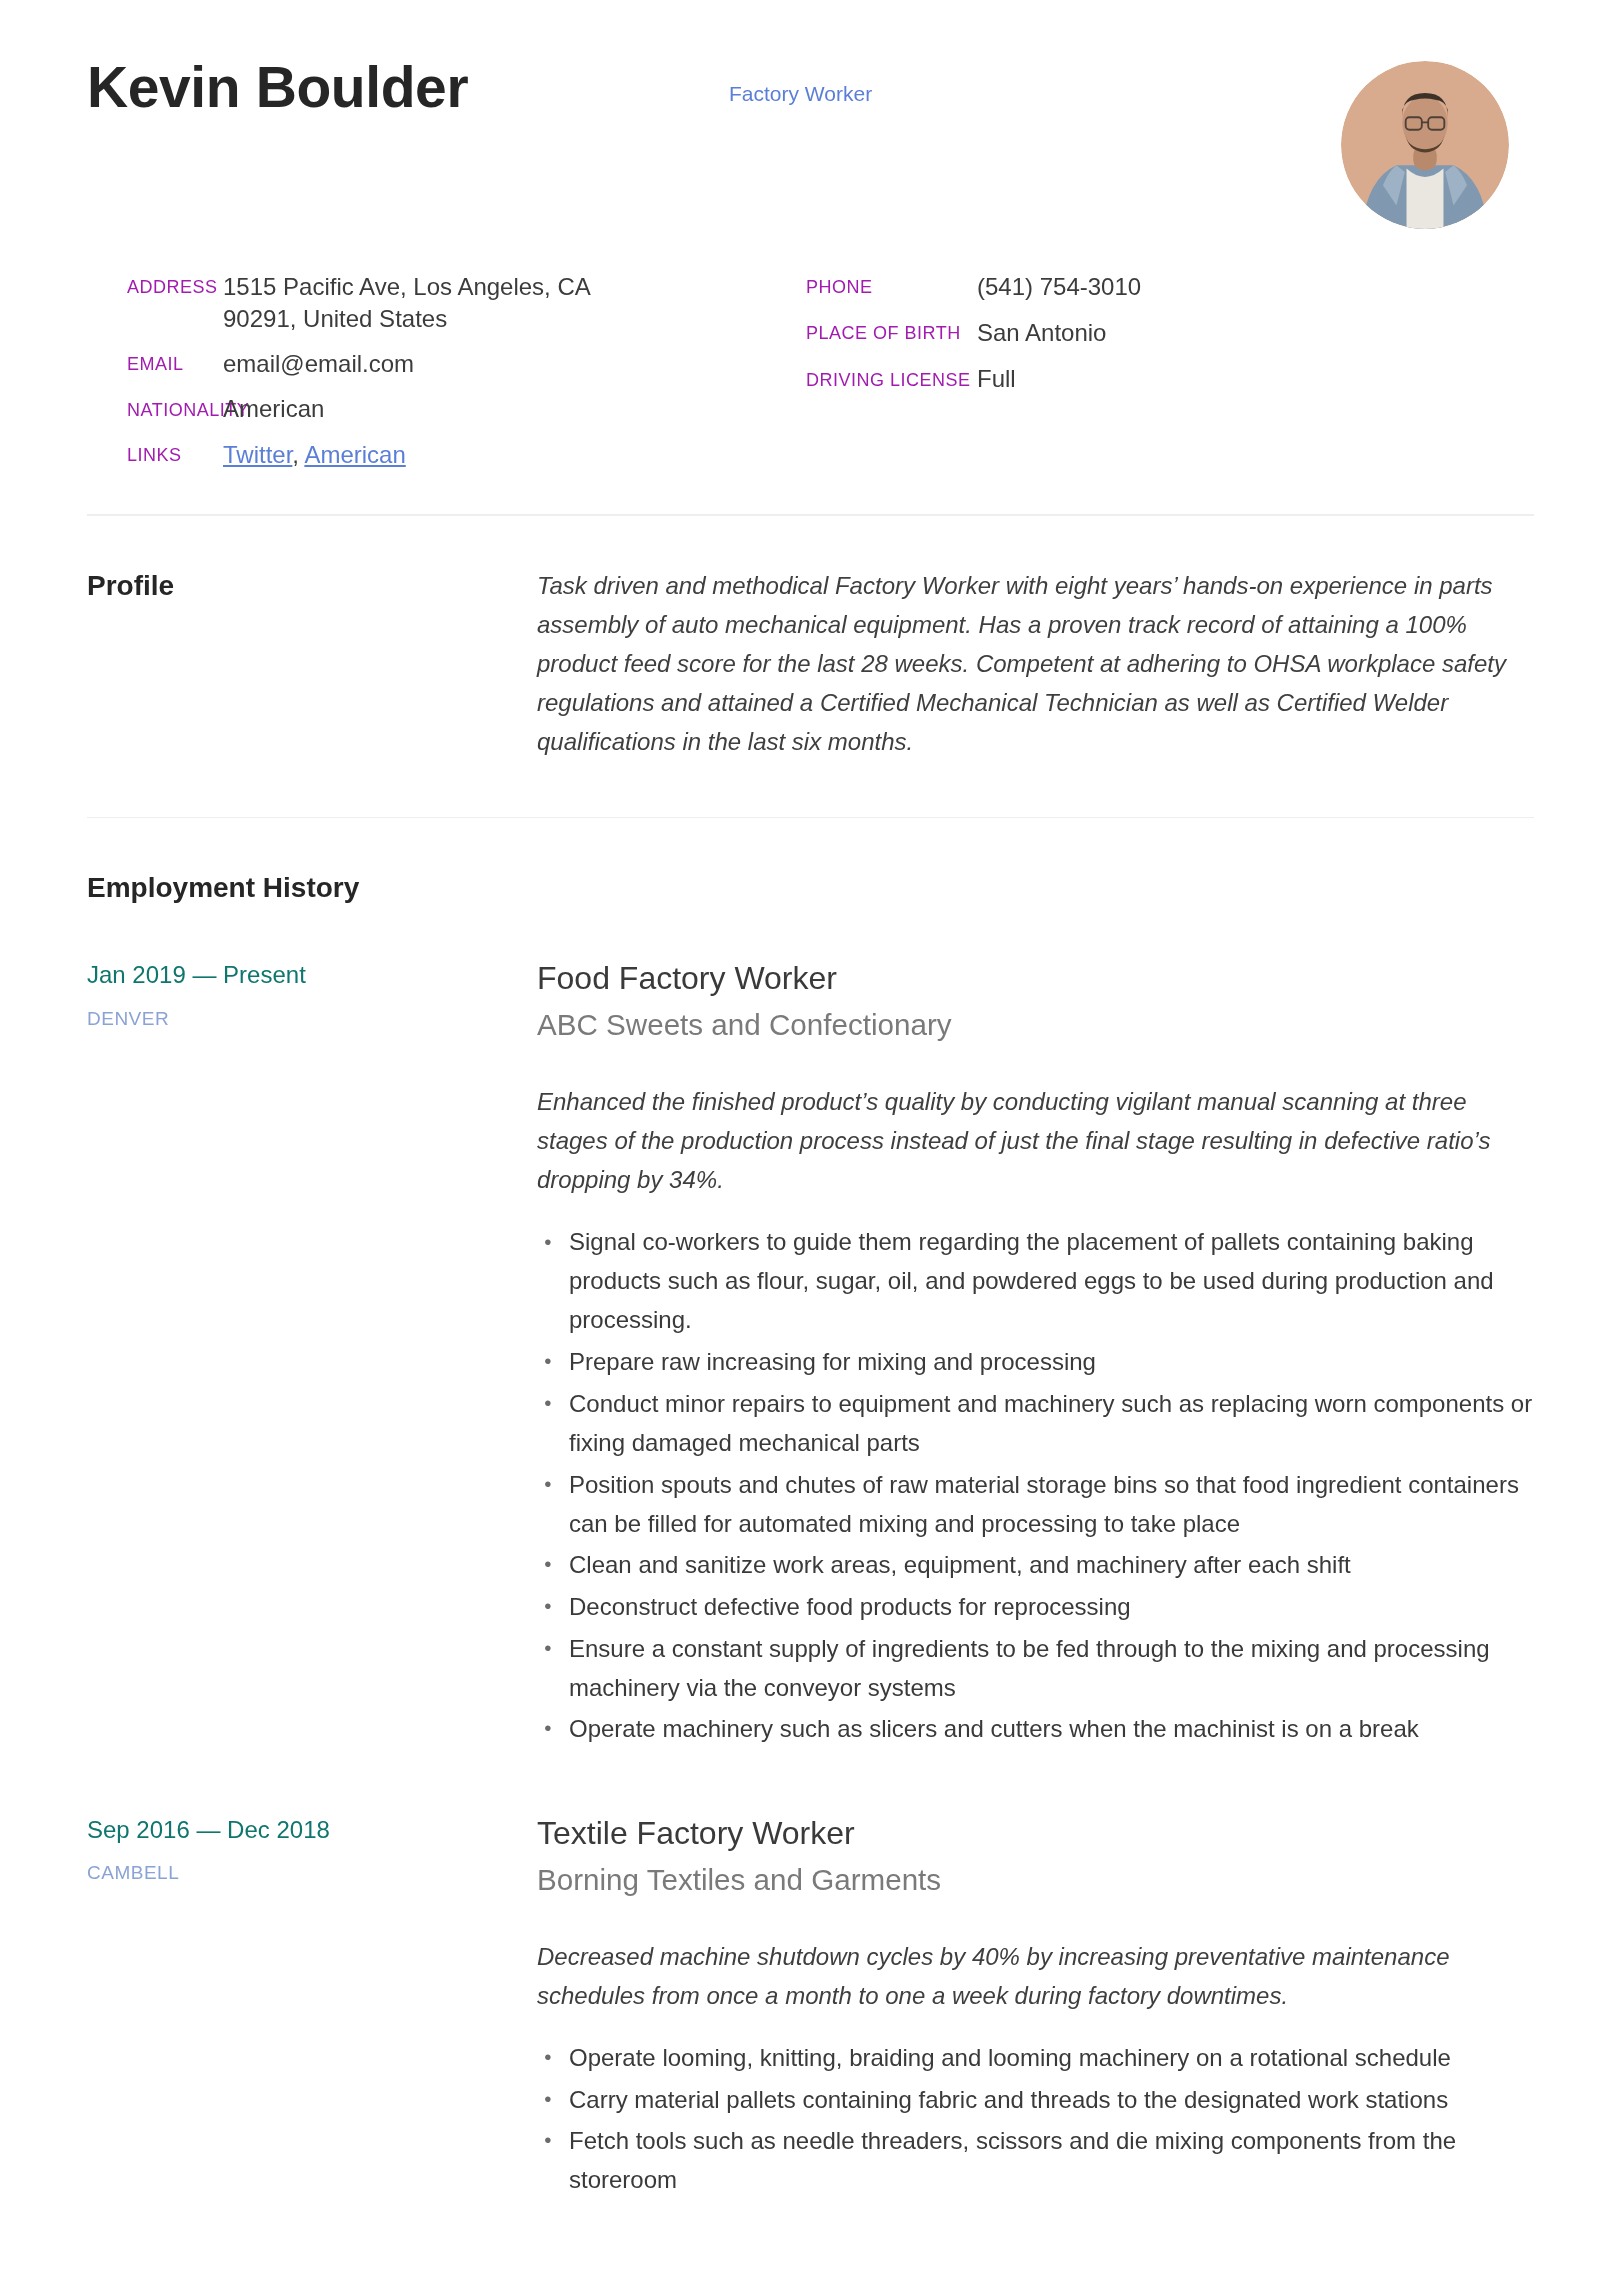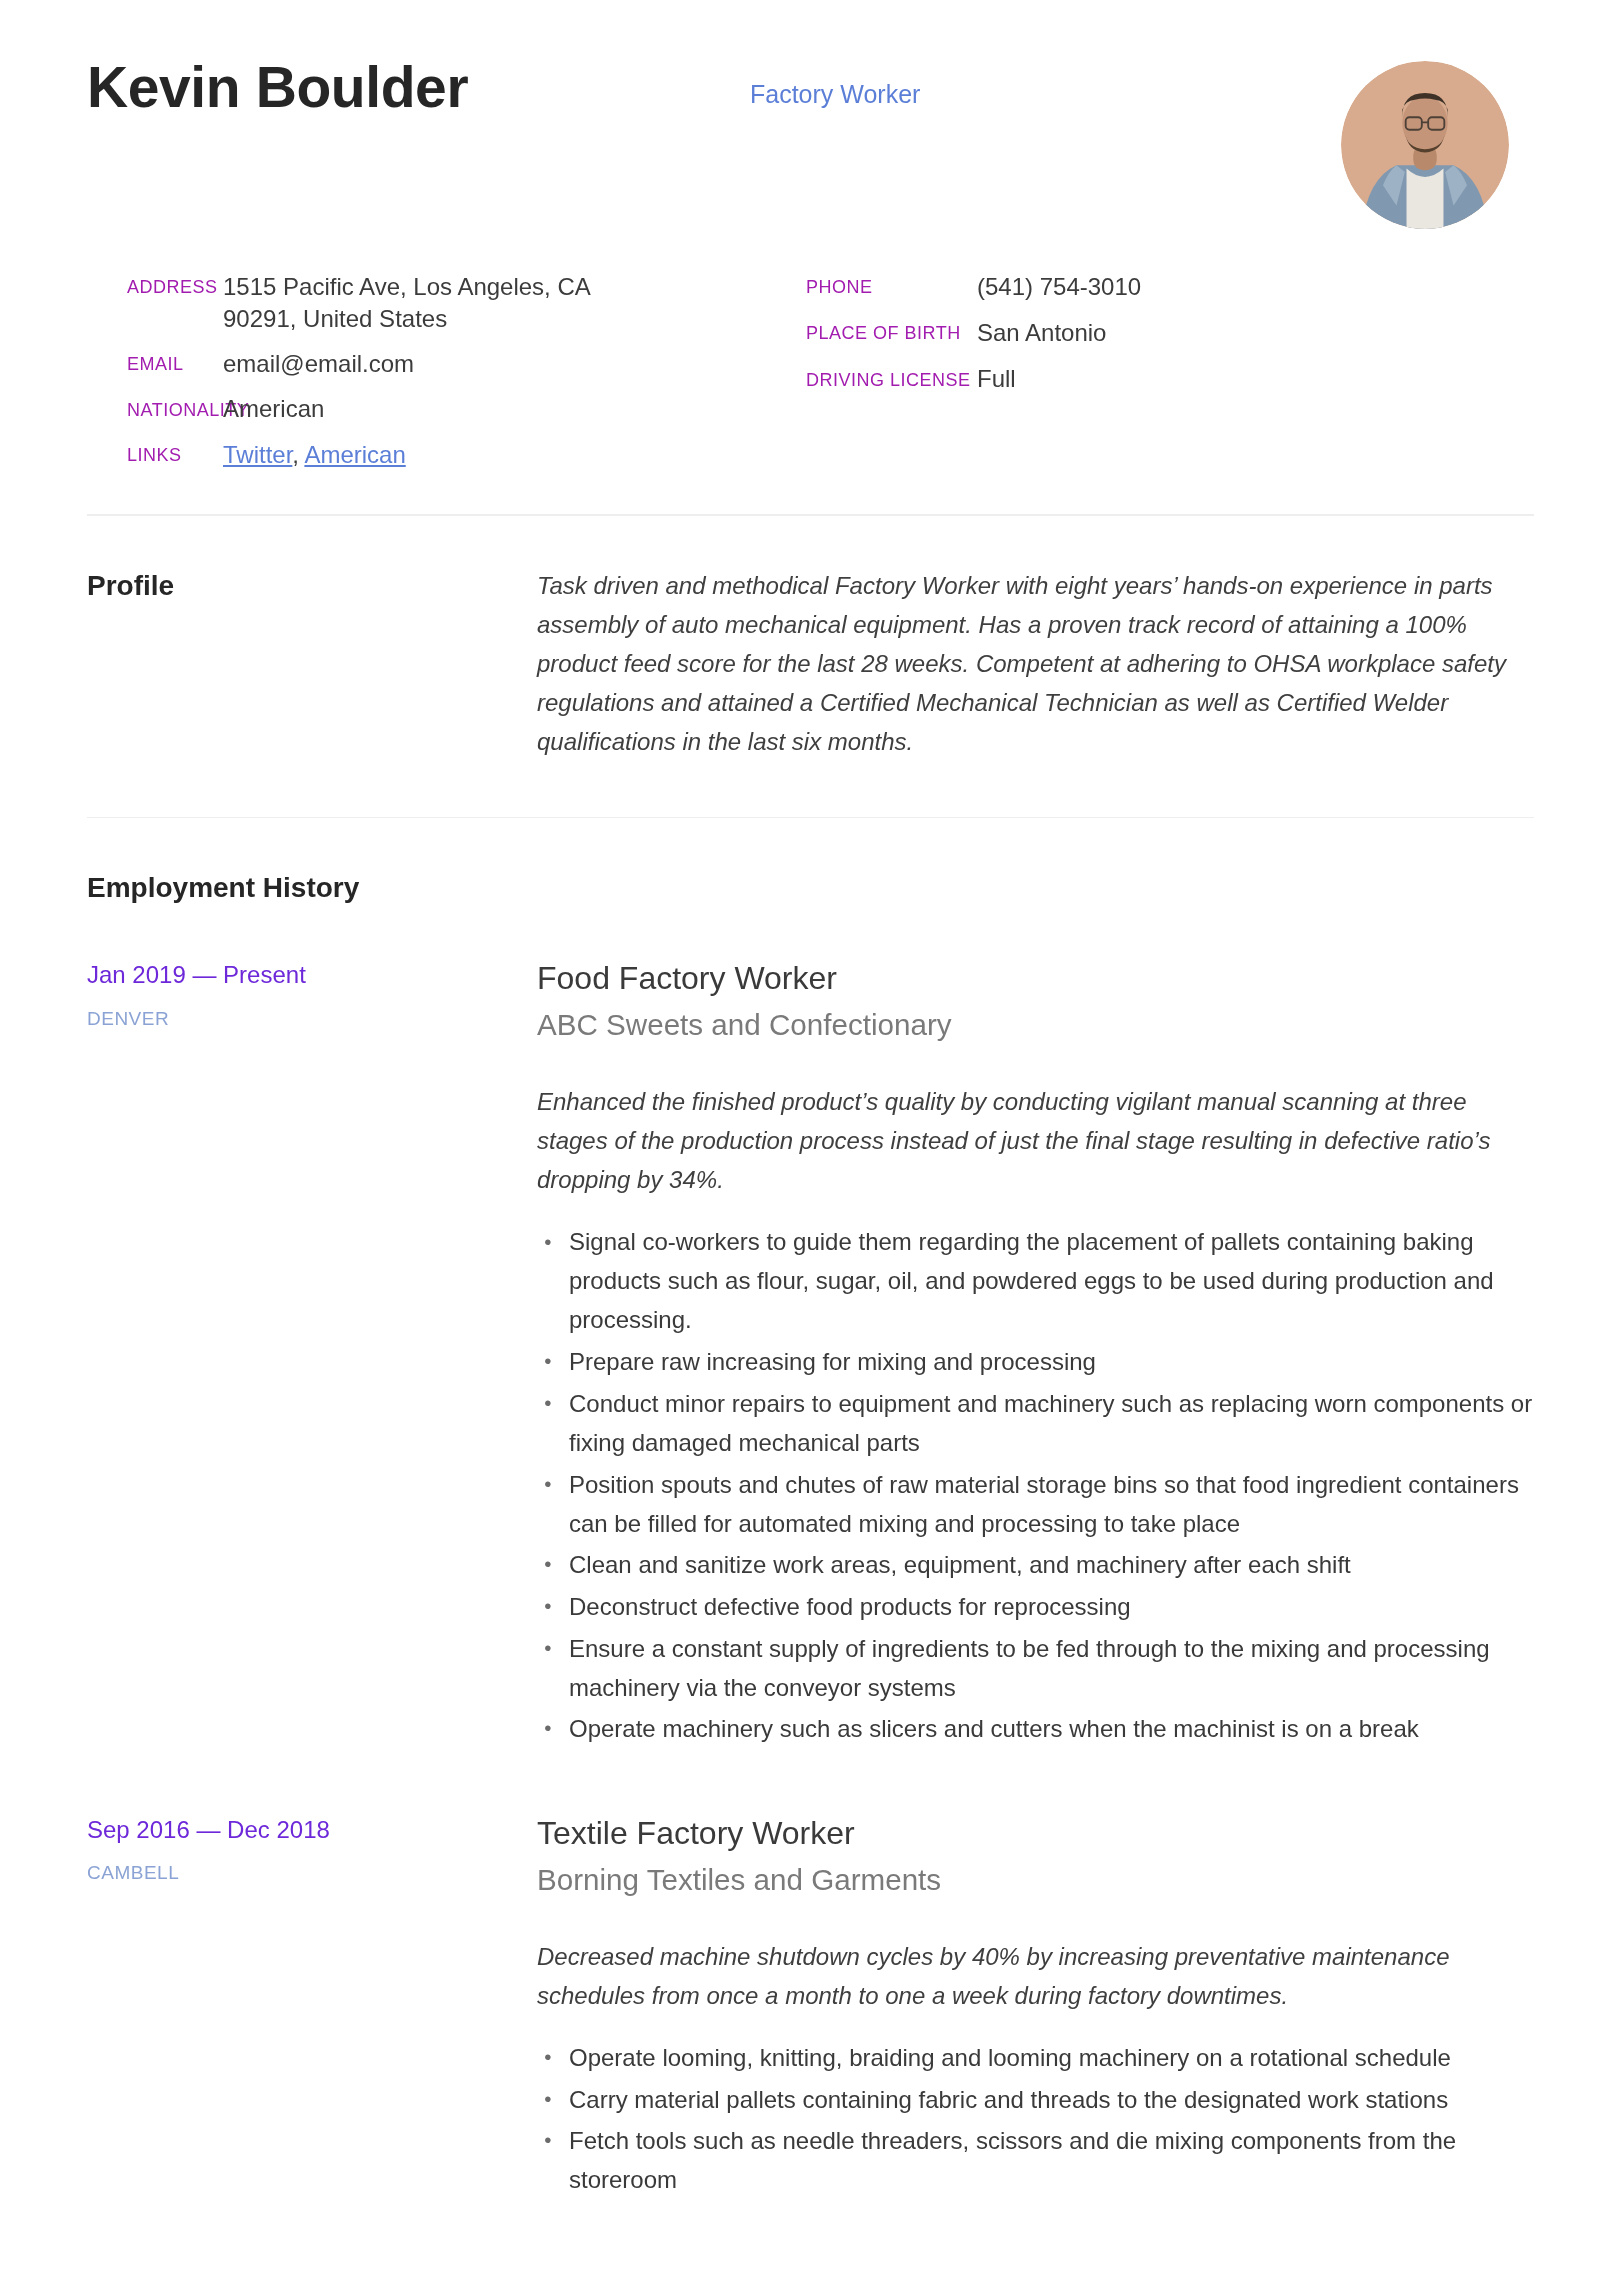--- a/index.html
+++ b/index.html
@@ -27,23 +27,23 @@
   }
   .name {
     font-size: 57px;
     font-weight: 700;
     color: #262626;
     letter-spacing: -0.4px;
     line-height: 63px;
   }
   .job-title-top {
     position: absolute;
-    left: 663px;
+    left: 642px;
     top: 19.7px;
-    font-size: 25px;
+    font-size: 21px;
     color: #5b7ed7;
     line-height: 36px;
   }
   .avatar {
     position: absolute;
     right: 25px;
     top: 5.4px;
     width: 168px;
     height: 168px;
     border-radius: 50%;
@@ -122,21 +122,21 @@
   .employment-heading-row { margin-top: 50px; }
 
   .job {
     display: grid;
     grid-template-columns: 450px 1fr;
     margin-top: 52px;
   }
   .job + .job { margin-top: 63px; }
   .job-dates {
     font-size: 24px;
-    color: #6d28d9;
+    color: #0f766e;
     line-height: 32px;
   }
   .job-location {
     margin-top: 14.3px;
     font-size: 19px;
     letter-spacing: 0.5px;
     color: #8ba3d4;
     line-height: 25px;
   }
   .job-title {

